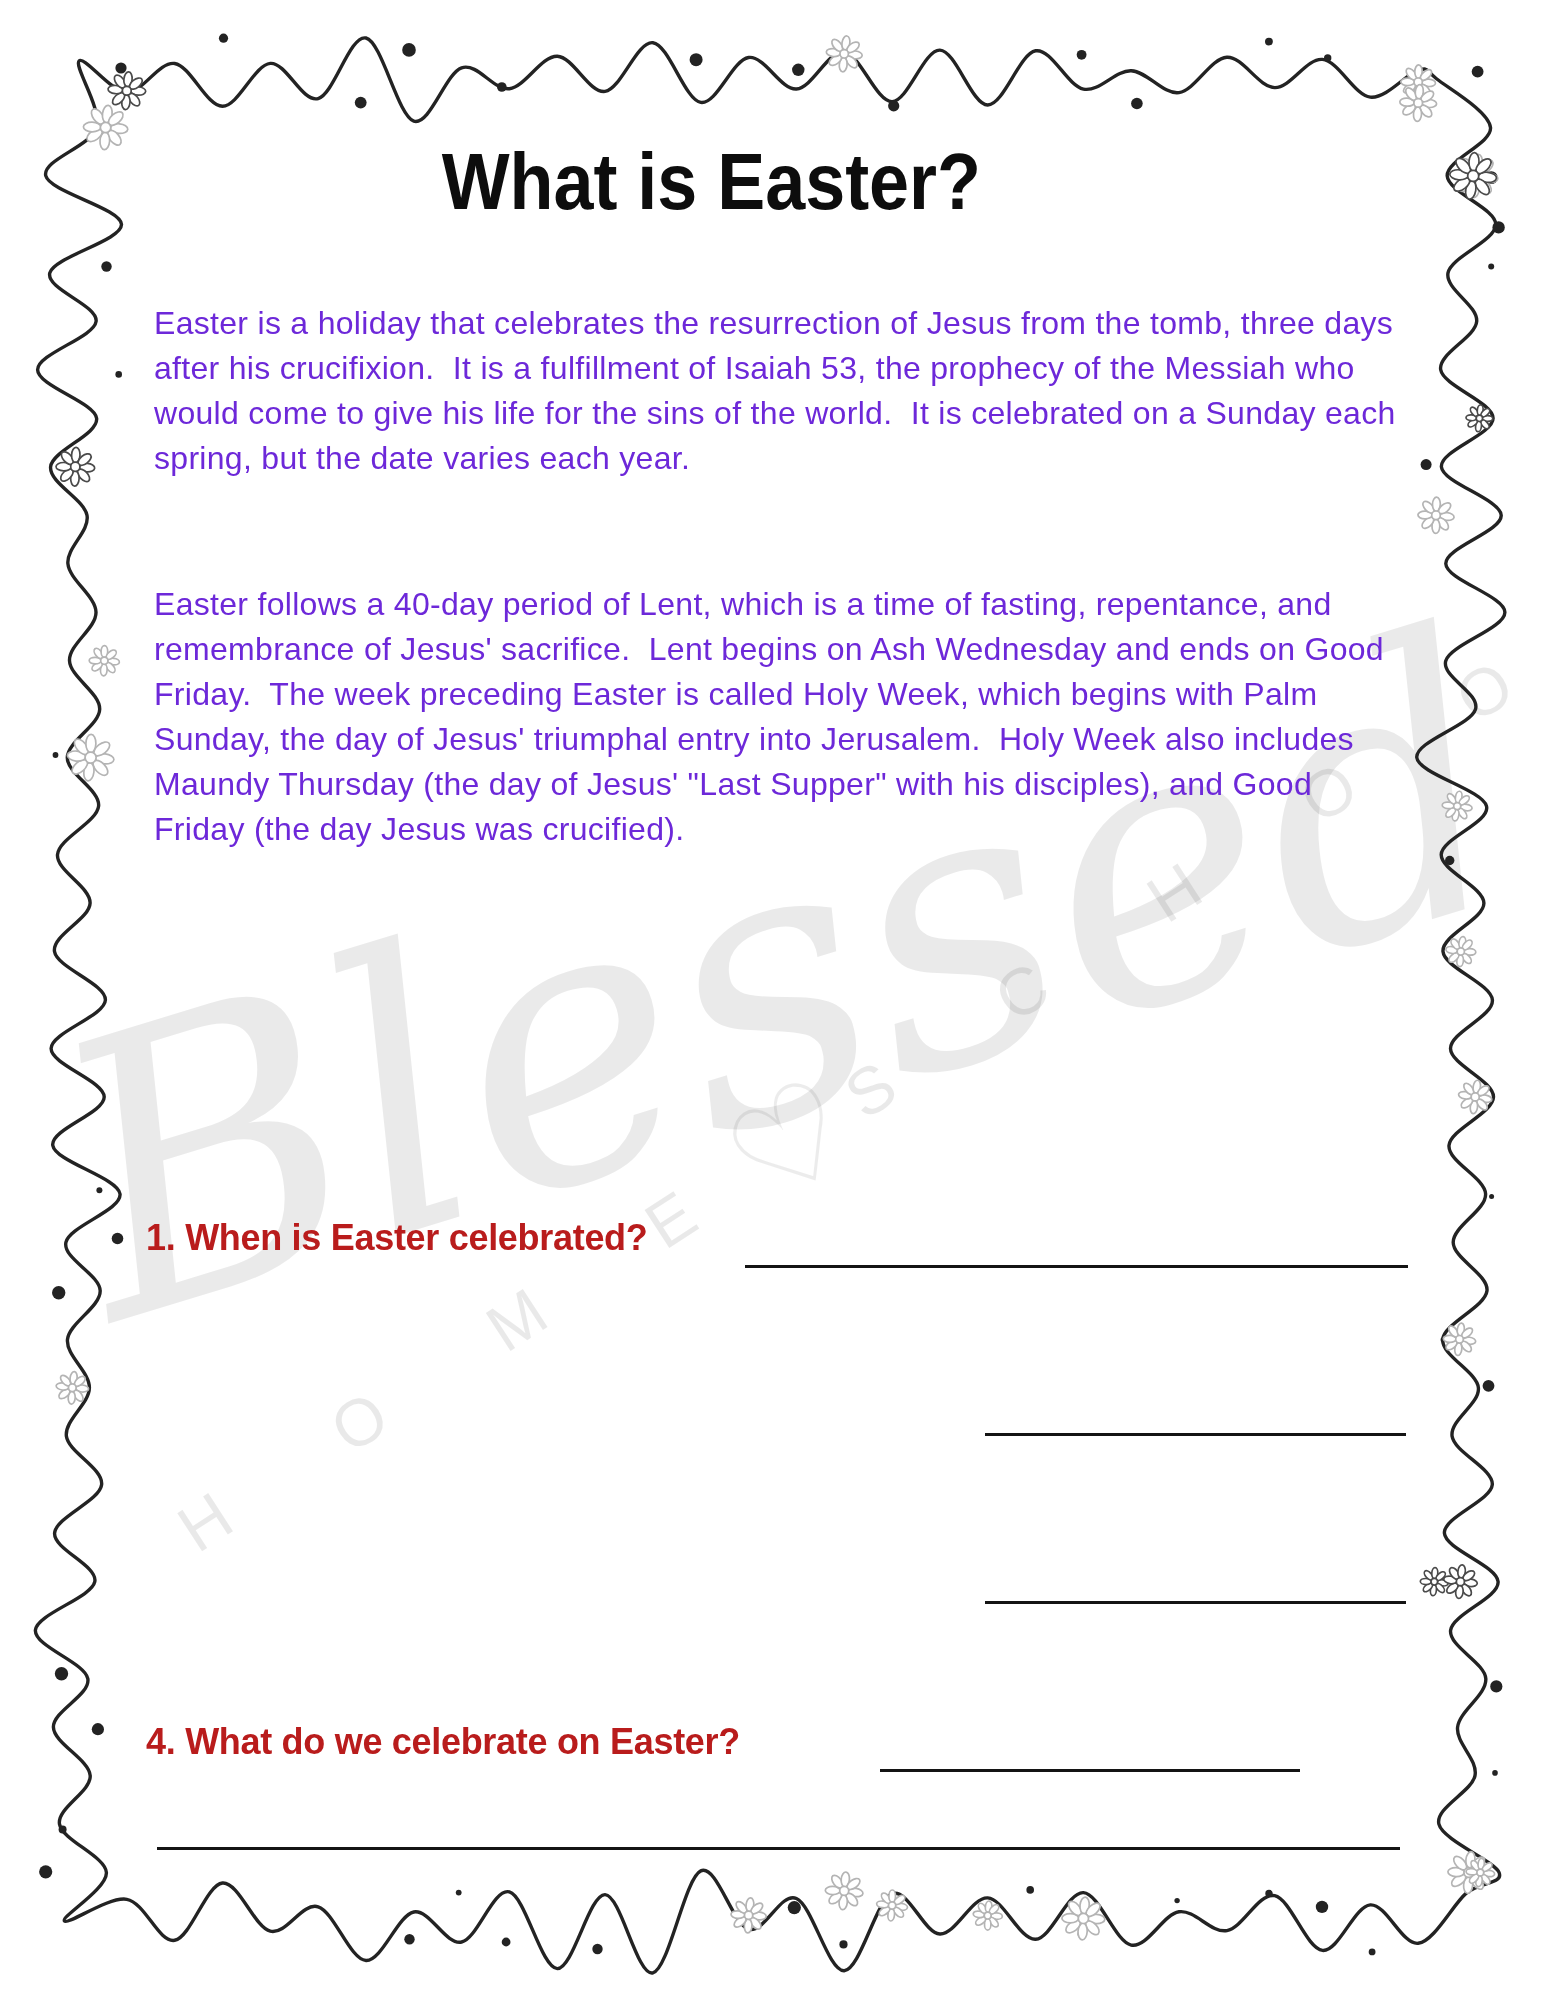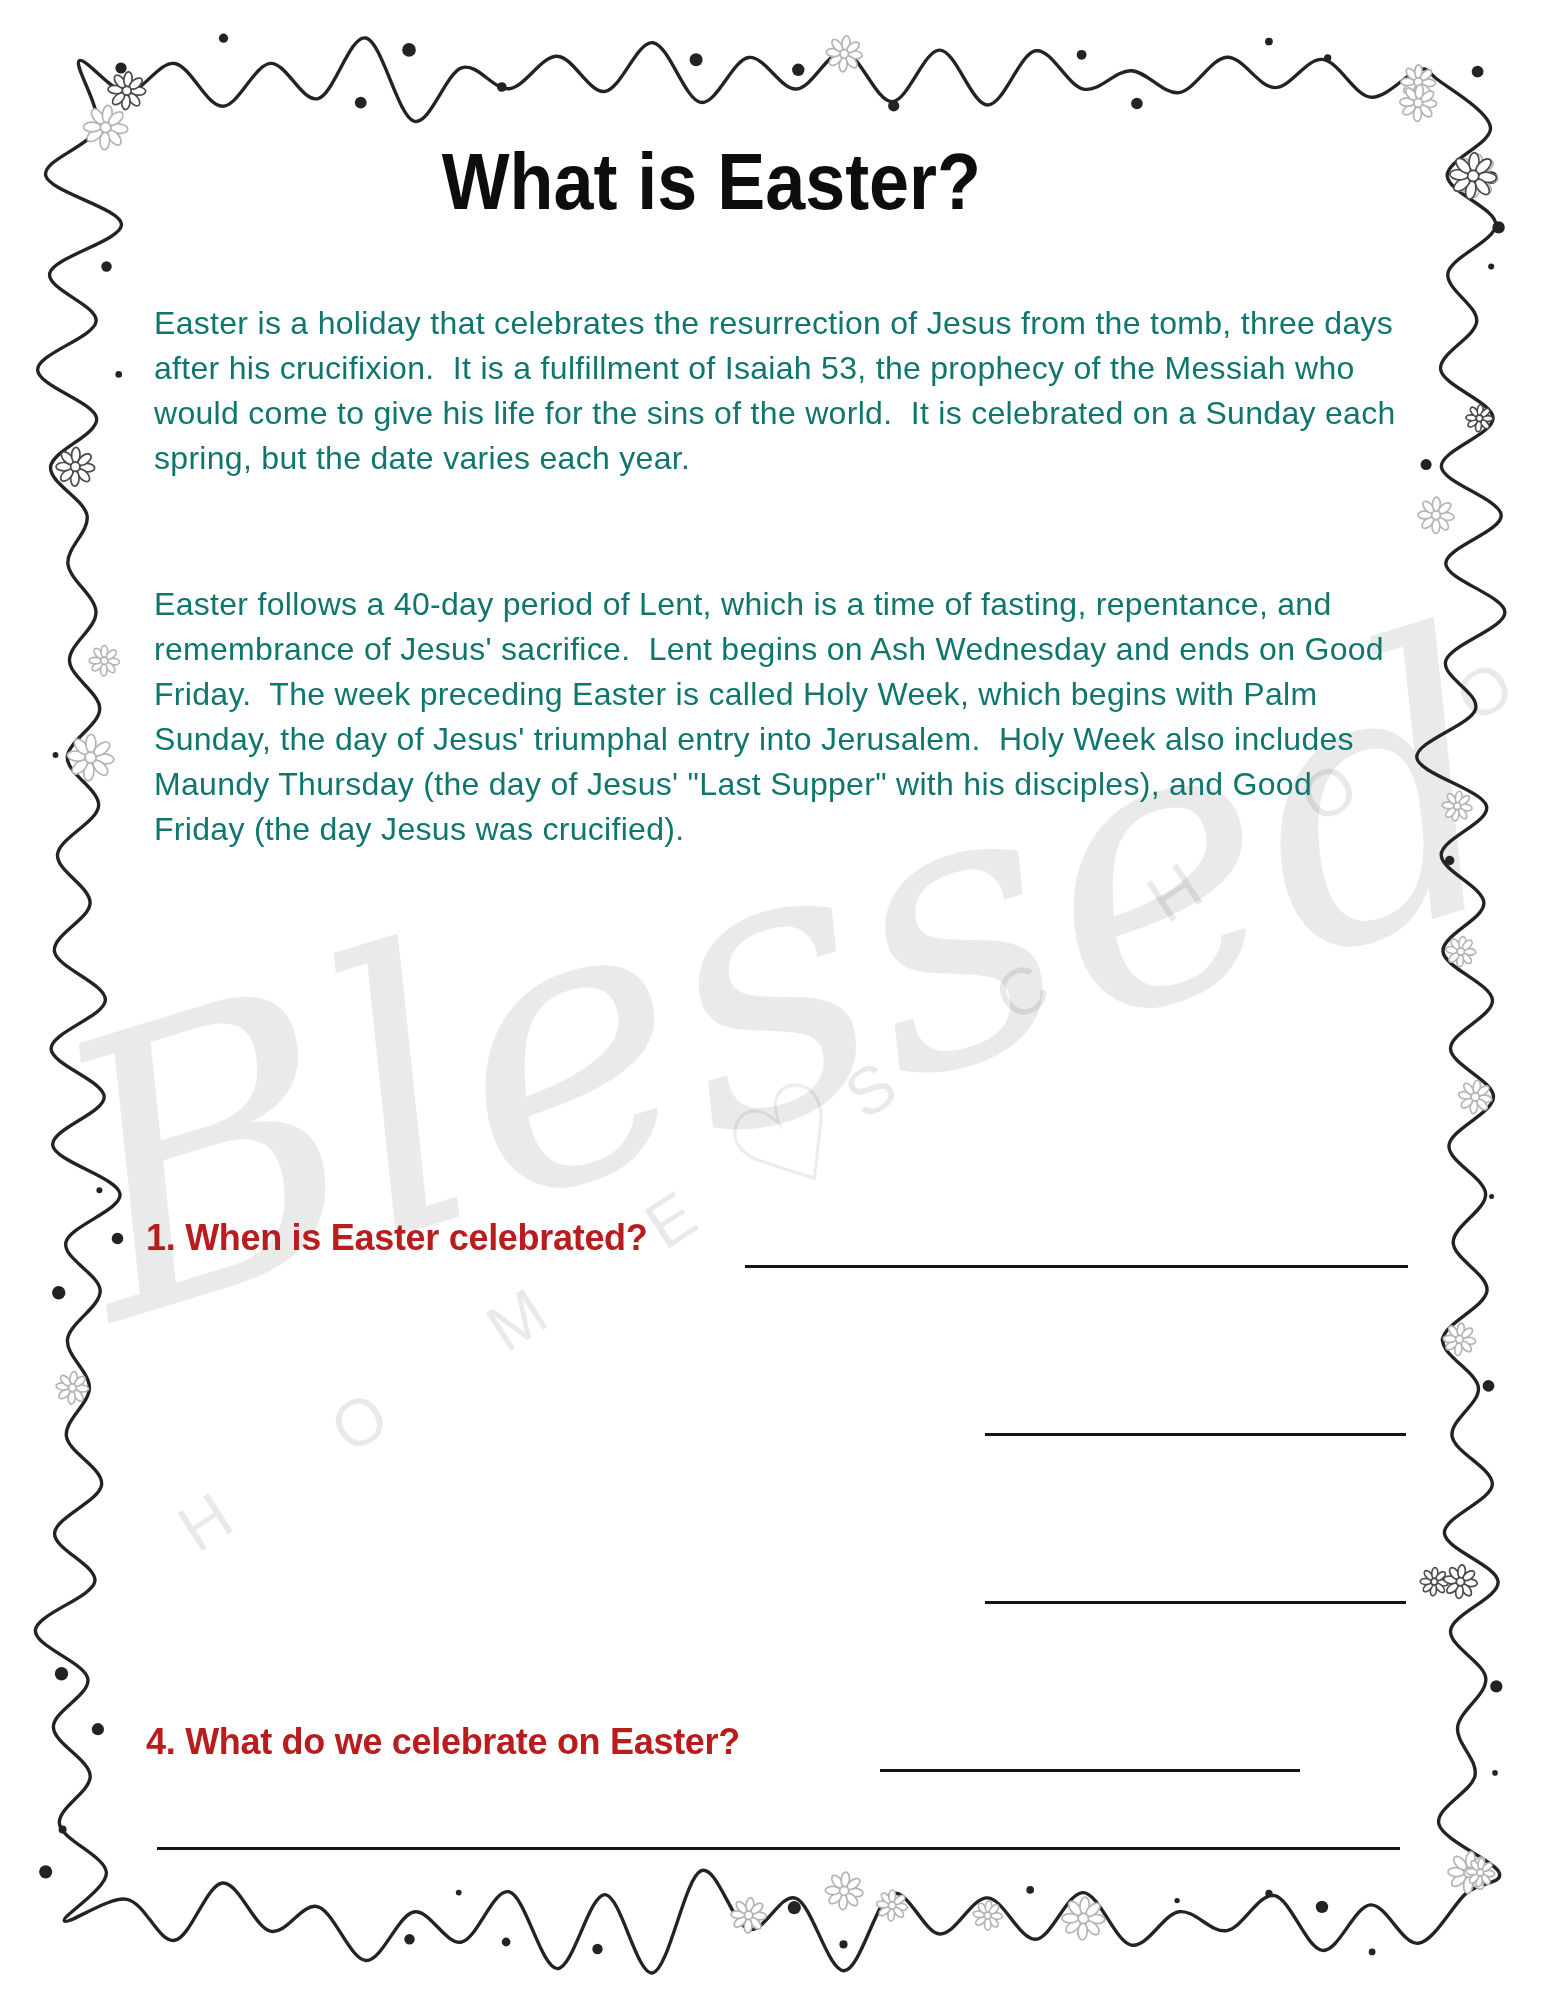--- a/index.html
+++ b/index.html
@@ -44,21 +44,21 @@
   .title{
     position:absolute;left:0;top:137px;width:1423px;
     margin:0;text-align:center;
     font-size:79px;line-height:90px;font-weight:bold;
     color:#0d0d0d;z-index:3;
   }
   .title .squeeze{display:inline-block;transform:scaleX(0.91);transform-origin:center;}
   .para{
     position:absolute;left:154px;width:1255px;margin:0;
     font-size:32px;line-height:45px;letter-spacing:0.3px;
-    color:#0f766e;white-space:pre-wrap;z-index:3;
+    color:#6d28d9;white-space:pre-wrap;z-index:3;
   }
   .p1{top:301px;}
   .p2{top:582px;}
   .p3{top:983px;}
   .question{
     position:absolute;left:146px;width:1260px;margin:0;
     font-size:36px;line-height:44px;font-weight:bold;letter-spacing:-0.3px;
     color:#b91c1c;z-index:3;white-space:nowrap;
   }
   .q1{top:1216px;}

